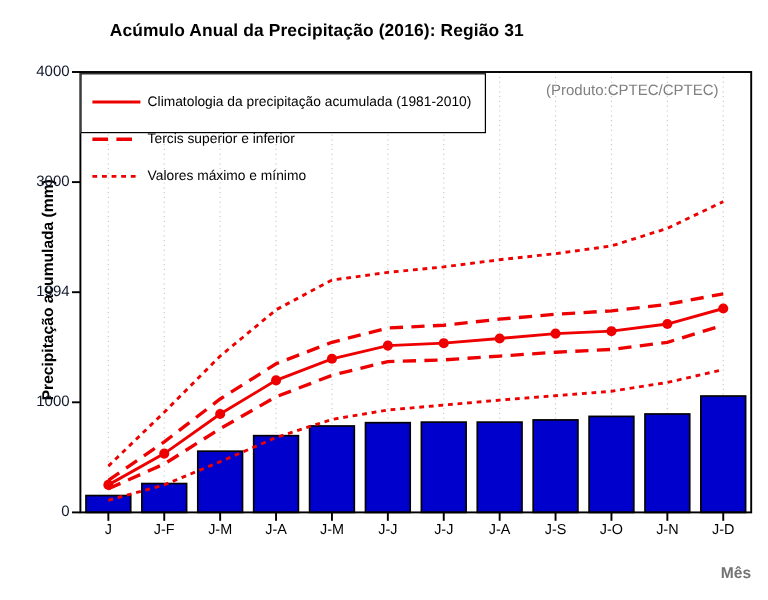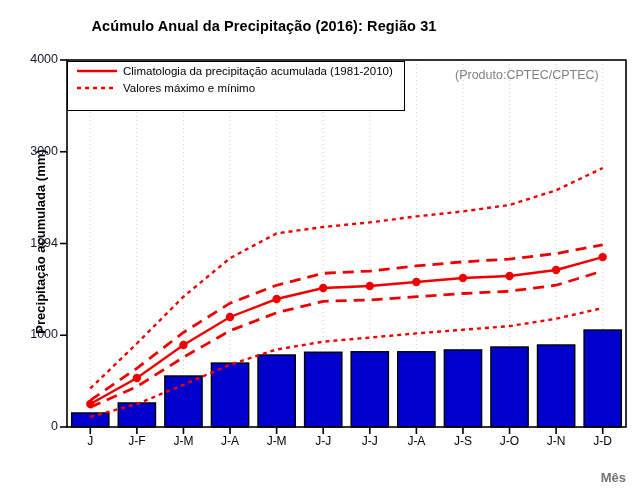--- a/index.html
+++ b/index.html
@@ -73,21 +73,21 @@
     height: 50px;
     border: 1px solid #000000;
     background: #ffffff;
     box-sizing: border-box;
   }
   .legend-row {
     position: relative;
     height: 16px;
     display: flex;
     align-items: center;
-    margin-top: 1px;
+    margin-top: 15px;
   }
   .legend-key {
     width: 44px;
     min-width: 44px;
     height: 14px;
     margin-left: 7px;
     position: relative;
   }
   .legend-key svg { display: block; }
   .legend-text {
@@ -225,20 +225,28 @@
       <span class="legend-key">
         <svg width="44" height="14">
             <line x1="2" y1="7" x2="42" y2="7" stroke="#ee0000" stroke-width="2.4"></line>
           </svg>
       </span>
       <span class="legend-text">Climatologia da precipitação acumulada (1981-2010)</span>
     </div>
     <div class="legend-row">
       <span class="legend-key">
         <svg width="44" height="14">
+            <line x1="2" y1="7" x2="42" y2="7" stroke="#ee0000" stroke-width="2.8" stroke-dasharray="13 7"></line>
+          </svg>
+      </span>
+      <span class="legend-text">Tercis superior e inferior</span>
+    </div>
+    <div class="legend-row">
+      <span class="legend-key">
+        <svg width="44" height="14">
             <line x1="2" y1="7" x2="42" y2="7" stroke="#ee0000" stroke-width="2.4" stroke-dasharray="4 4"></line>
           </svg>
       </span>
       <span class="legend-text">Valores máximo e mínimo</span>
     </div>
   </div>
 
 </div>
 
 </body></html>

